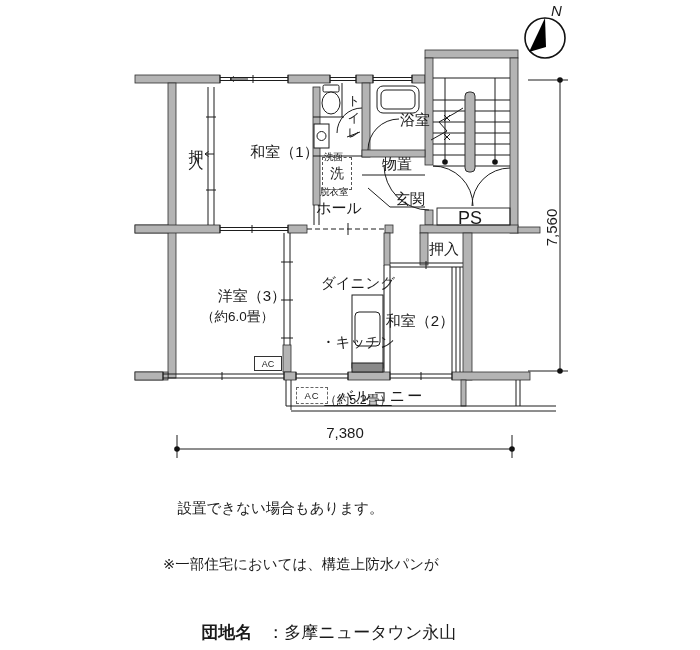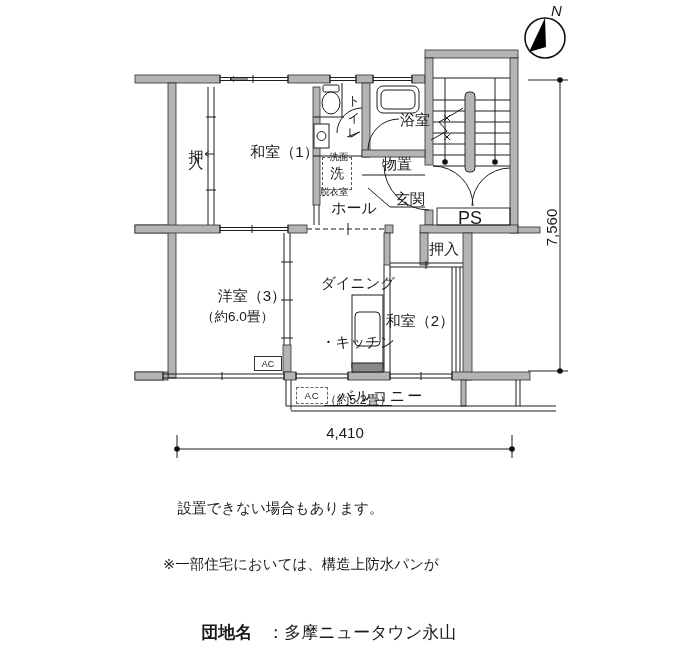--- a/index.html
+++ b/index.html
@@ -155,44 +155,44 @@
     <g>
       <circle cx="545" cy="38" r="20" fill="#fff" stroke="#111" stroke-width="1.6"></circle>
       <polygon points="545,18 529,52 546,47" fill="#000"></polygon>
     </g>
   </svg>
 
   <div class="lbl" style="left:551px;top:2px;font-size:15px;font-style:italic;">N</div>
 
   <div class="lbl center" style="left:506px;top:219px;width:90px;font-size:15px;transform:rotate(-90deg);">7,560</div>
 
-  <div class="lbl center" style="left:300px;top:424px;width:90px;font-size:15px;">4,410</div>
+  <div class="lbl center" style="left:300px;top:424px;width:90px;font-size:15px;">7,380</div>
 
   <div class="lbl vtext" style="left:186px;top:137px;font-size:15px;letter-spacing:5px;">押入</div>
 
   <div class="lbl center" style="left:216px;top:143px;width:97px;font-size:15px;margin-left:20px;">和室（1）</div>
 
   <div class="lbl vtext" style="left:345px;top:87px;font-size:12.5px;letter-spacing:2px;">トイレ</div>
 
   <div class="lbl" style="left:320px;top:128px;font-size:9.5px;line-height:11.5px;">
-    <div style="padding-left:4px;text-align:right;">洗面</div>
+    <div style="padding-left:4px;">洗面</div>
     <div>脱衣室</div>
   </div>
 
   <div class="lbl flexc" style="left:322px;top:157px;width:28px;height:31px;border:1.5px dashed #555;font-size:14px;">
     <span>洗</span>
   </div>
 
   <div class="lbl center" style="left:394px;top:111px;width:42px;font-size:15px;">浴室</div>
 
   <div class="lbl center" style="left:372px;top:155px;width:50px;font-size:15px;">物置</div>
 
   <div class="lbl center" style="left:388px;top:190px;width:44px;font-size:15px;">玄関</div>
 
-  <div class="lbl center" style="left:327px;top:199px;width:54px;font-size:15px;">ホール</div>
+  <div class="lbl center" style="left:312px;top:199px;width:54px;font-size:15px;">ホール</div>
 
   <div class="lbl center" style="left:452px;top:208px;width:36px;font-size:18px;">PS</div>
 
   <div class="lbl center" style="left:290px;top:235px;width:88px;font-size:14.5px;line-height:19.5px;margin-left:24px;">
     <div>ダイニング</div>
     <div>・キッチン</div>
     <div style="font-size:12.5px;text-decoration:underline;">（約5.2畳）</div>
   </div>
 
   <div class="lbl center" style="left:424px;top:240px;width:40px;font-size:15px;">押入</div>

